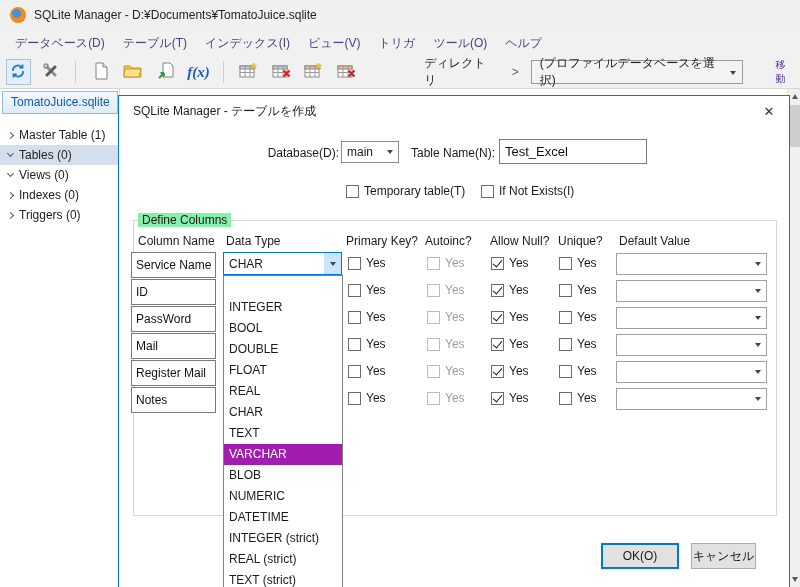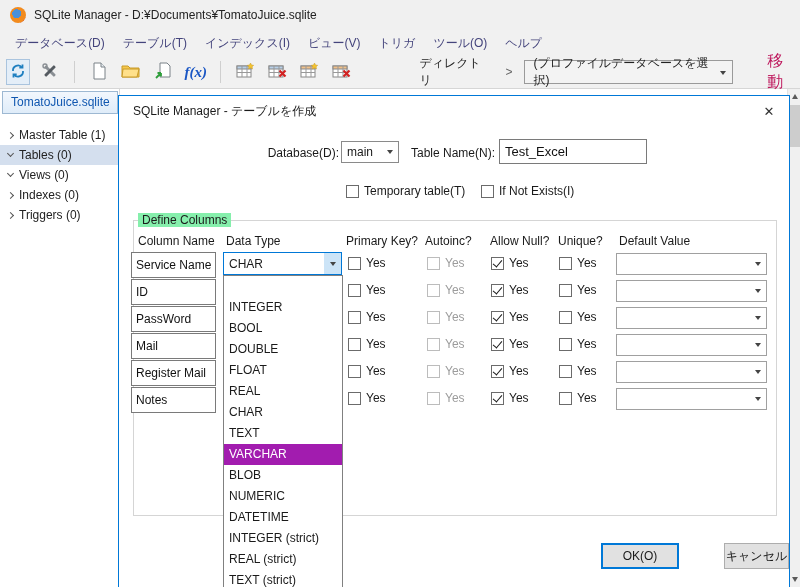--- a/index.html
+++ b/index.html
@@ -16,21 +16,21 @@
 
   #toolbar { position:absolute; left:0; top:56px; width:800px; height:33px; background:#f1f1f1; border-bottom:1px solid #d6d6d6; display:flex; align-items:center; padding-left:6px; gap:8px; }
   .tbtn { width:26px; height:26px; display:flex; align-items:center; justify-content:center; border:1px solid transparent; }
   .tbtn.pressed { border:1px solid #aac4de; background:#e4eef8; }
   .tsep { width:1px; height:22px; background:#cfcfcf; margin:0 4px; }
   .fx { font-style:italic; font-family:"Liberation Serif", serif; color:#1a56c4; font-size:15px; font-weight:bold; }
   #dir-label { margin-left:52px; color:#222; padding:4px 6px; }
   .crumb-chevron { color:#666; margin:0 4px; }
   #profile-combo { position:relative; height:24px; min-width:190px; border:1px solid #9a9a9a; background:#f3f3f3; display:flex; align-items:center; padding:0 22px 0 8px; color:#222; }
   #profile-combo .arr { position:absolute; right:6px; top:10px; border-left:3.5px solid transparent; border-right:3.5px solid transparent; border-top:4px solid #444; }
-  #go-button { margin-left:10px; padding:4px 10px; color:#be185d; background:transparent; border:none; font-size:16px; font-family:inherit; }
+  #go-button { margin-left:10px; padding:4px 10px; color:#4c1d95; background:transparent; border:none; font-size:10px; font-family:inherit; }
 
   
   #sidebar { position:absolute; left:0; top:89px; width:120px; bottom:0; background:#fff; border-right:1px solid #d8d8d8; }
   #db-tab { display:inline-block; margin:2px 0 0 2px; height:23px; line-height:21px; padding:0 8px; background:linear-gradient(#f2f7fd,#dfecf9); border:1px solid #9db8d2; color:#1057b0; white-space:nowrap; overflow:hidden; max-width:116px; }
   #tree { margin-top:8px; }
   .tree-item { height:20px; display:flex; align-items:center; padding-left:5px; color:#222; cursor:default; }
   .tree-item.selected { background:#d4dfee; }
   .twisty { width:11px; height:11px; position:relative; flex:0 0 11px; margin-right:3px; }
   .twisty::before { content:""; position:absolute; left:3px; top:3px; width:4px; height:4px; border-right:1.4px solid #555; border-bottom:1.4px solid #555; transform:rotate(-45deg); }
   .tree-item.expanded .twisty::before { transform:rotate(45deg); left:3px; top:1px; }
@@ -87,21 +87,21 @@
   .ai-g { position:absolute; left:308px; top:4px; }
   .an-g { position:absolute; left:372px; top:4px; }
   .uq-g { position:absolute; left:440px; top:4px; }
 
   #type-dropdown { position:absolute; left:104px; top:179px; width:120px; background:#fff; border:1px solid #808080; z-index:20; }
   .dropdown-item { height:21px; line-height:21px; padding-left:5px; color:#1a1a1a; white-space:nowrap; overflow:hidden; }
   .dropdown-item.selected { background:#a21caf; color:#fff; }
 
   .dlg-btn { position:absolute; top:447px; height:26px; background:#e1e1e1; font-size:12px; font-family:inherit; color:#1a1a1a; }
   #ok-button { left:482px; width:78px; border:2px solid #0078d7; }
-  #cancel-button { left:572px; width:65px; border:1px solid #adadad;margin-left:33px; }
+  #cancel-button { left:572px; width:65px; border:1px solid #adadad; }
 </style>
 </head>
 <body>
 
 <div id="titlebar">
   <span class="app-icon"></span>
   <span id="window-title">SQLite Manager - D:¥Documents¥TomatoJuice.sqlite</span>
 </div>
 
 <div id="menubar">

